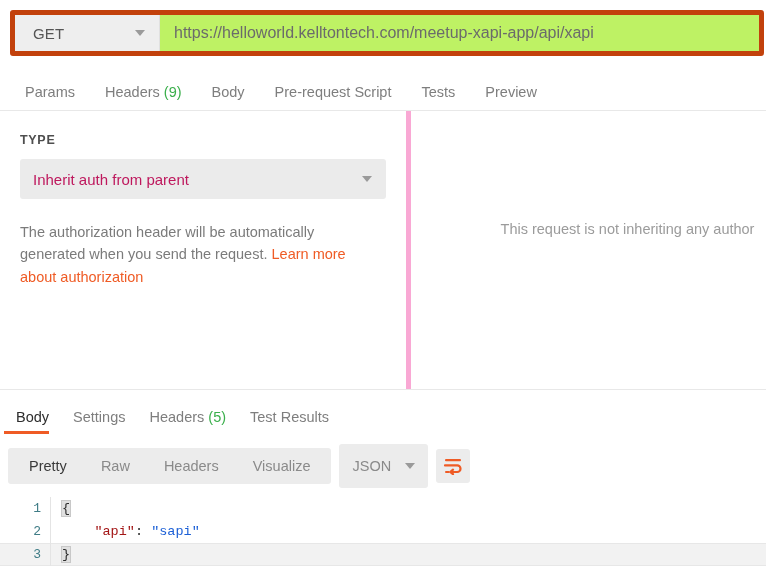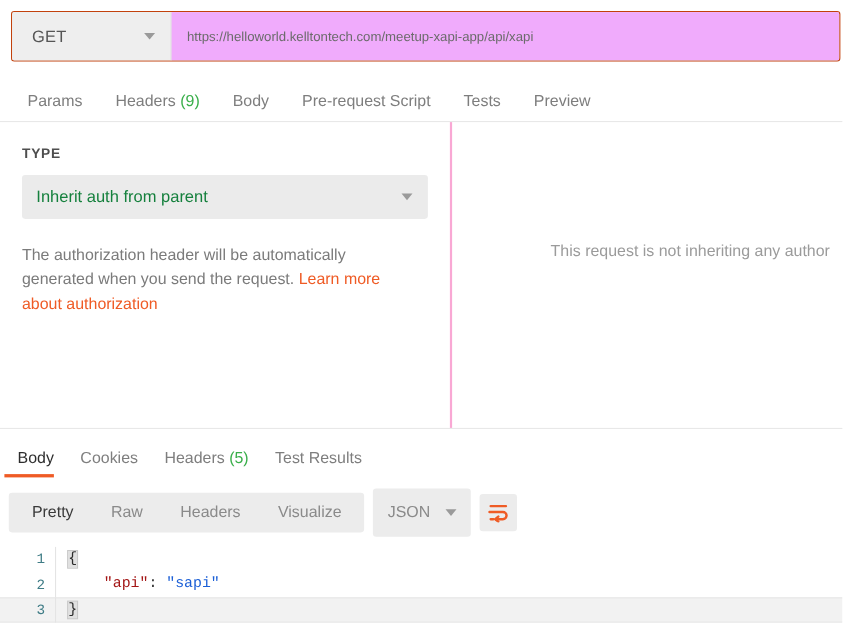--- a/index.html
+++ b/index.html
@@ -10,21 +10,21 @@
     font-family: "Liberation Sans", sans-serif;
     overflow: hidden;
   }
 
   
   .url-bar {
     display: flex;
     align-items: stretch;
     margin: 10px 2px 0 10px;
     height: 46px;
-    border: 1px solid #c2410c;
+    border: 5px solid #c2410c;
     border-radius: 3px;
     background: #eeeeee;
     overflow: hidden;
     justify-content: center;
   }
   .method-select {
     width: 145px;
     display: flex;
     align-items: center;
     justify-content: space-between;
@@ -42,22 +42,22 @@
     width: 0; height: 0;
     border-left: 5px solid transparent;
     border-right: 5px solid transparent;
     border-top: 6px solid #9a9a9a;
   }
   .url-input {
     flex: 1;
     display: flex;
     align-items: center;
     padding-left: 14px;
-    background: #f0abfc;
-    font-size: 12px;
+    background: #bef264;
+    font-size: 16px;
     color: #6b6b6b;
     white-space: nowrap;
     overflow: hidden;
     cursor: text;
   }
 
   
   .req-tabs {
     display: flex;
     align-items: flex-end;
@@ -91,42 +91,42 @@
   }
 
   
   .auth-area {
     display: flex;
     height: 278px;
   }
   .auth-left {
     width: 411px;
     padding: 22px 20px 0 20px;
-    border-right: 2px solid #f9a8d4;
+    border-right: 5px solid #f9a8d4;
   }
   .auth-type-label {
     font-size: 12.5px;
     font-weight: bold;
     color: #4e4e4e;
     letter-spacing: 0.7px;
     margin-bottom: 12px;
   }
   .auth-select {
     height: 40px;
     background: #ebebeb;
     border-radius: 3px;
     display: flex;
     align-items: center;
     justify-content: space-between;
     padding: 0 14px 0 13px;
     cursor: pointer;
   }
   .auth-select-value {
     font-size: 15px;
-    color: #15803d;
+    color: #be185d;
   }
   .auth-desc {
     margin-top: 22px;
     font-size: 14.5px;
     line-height: 1.55;
     color: #7b7b7b;
     max-width: 358px;
   }
   .auth-link {
     color: #ef5b25;
@@ -319,21 +319,21 @@
     <div class="auth-right-msg">This request is not inheriting any author</div>
   </div>
 </div>
 
 <div class="resp-section">
   <div class="resp-tabs">
     <div class="resp-tab active">
       <span>Body</span>
     </div>
     <div class="resp-tab">
-      <span>Cookies</span>
+      <span>Settings</span>
     </div>
     <div class="resp-tab">
       <span>Headers</span>
       <span class="count">(5)</span>
     </div>
     <div class="resp-tab">
       <span>Test Results</span>
     </div>
   </div>
 

